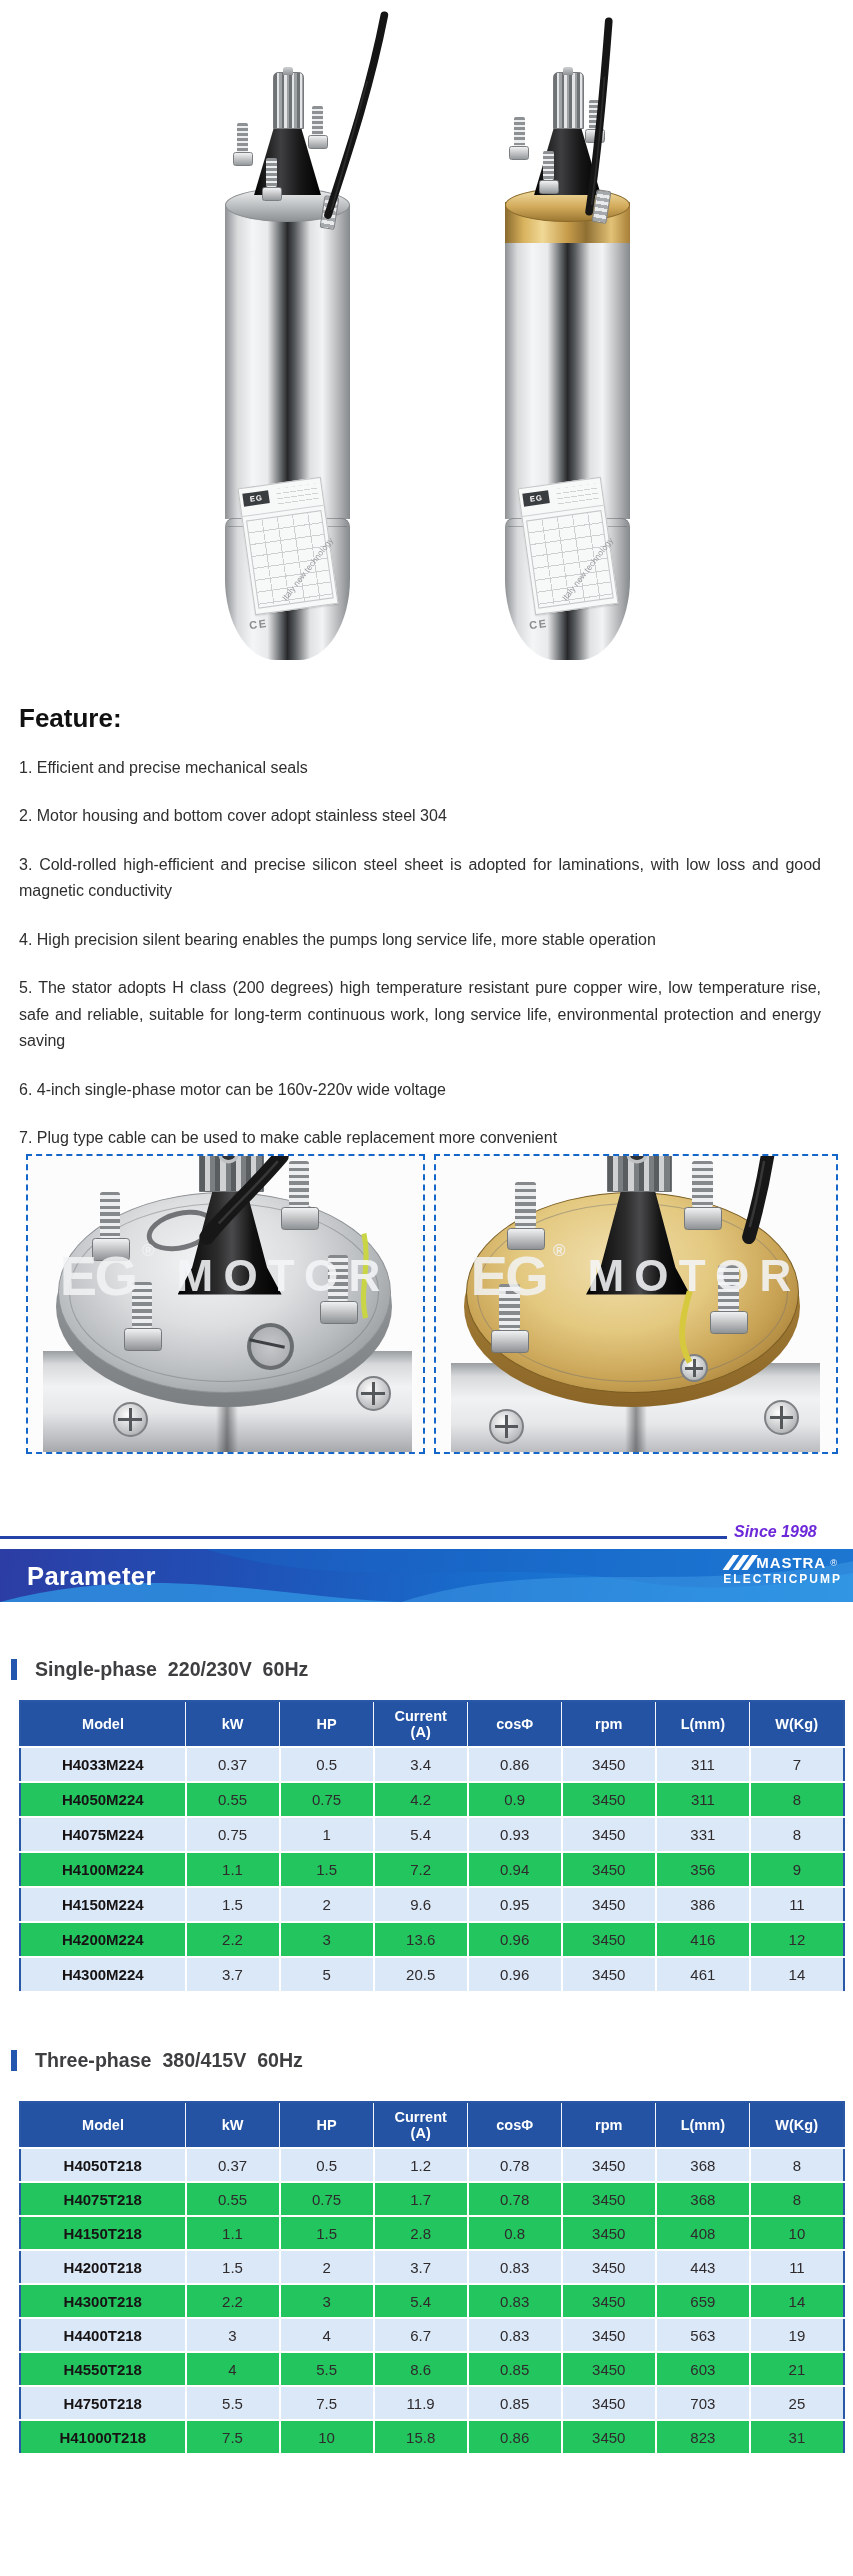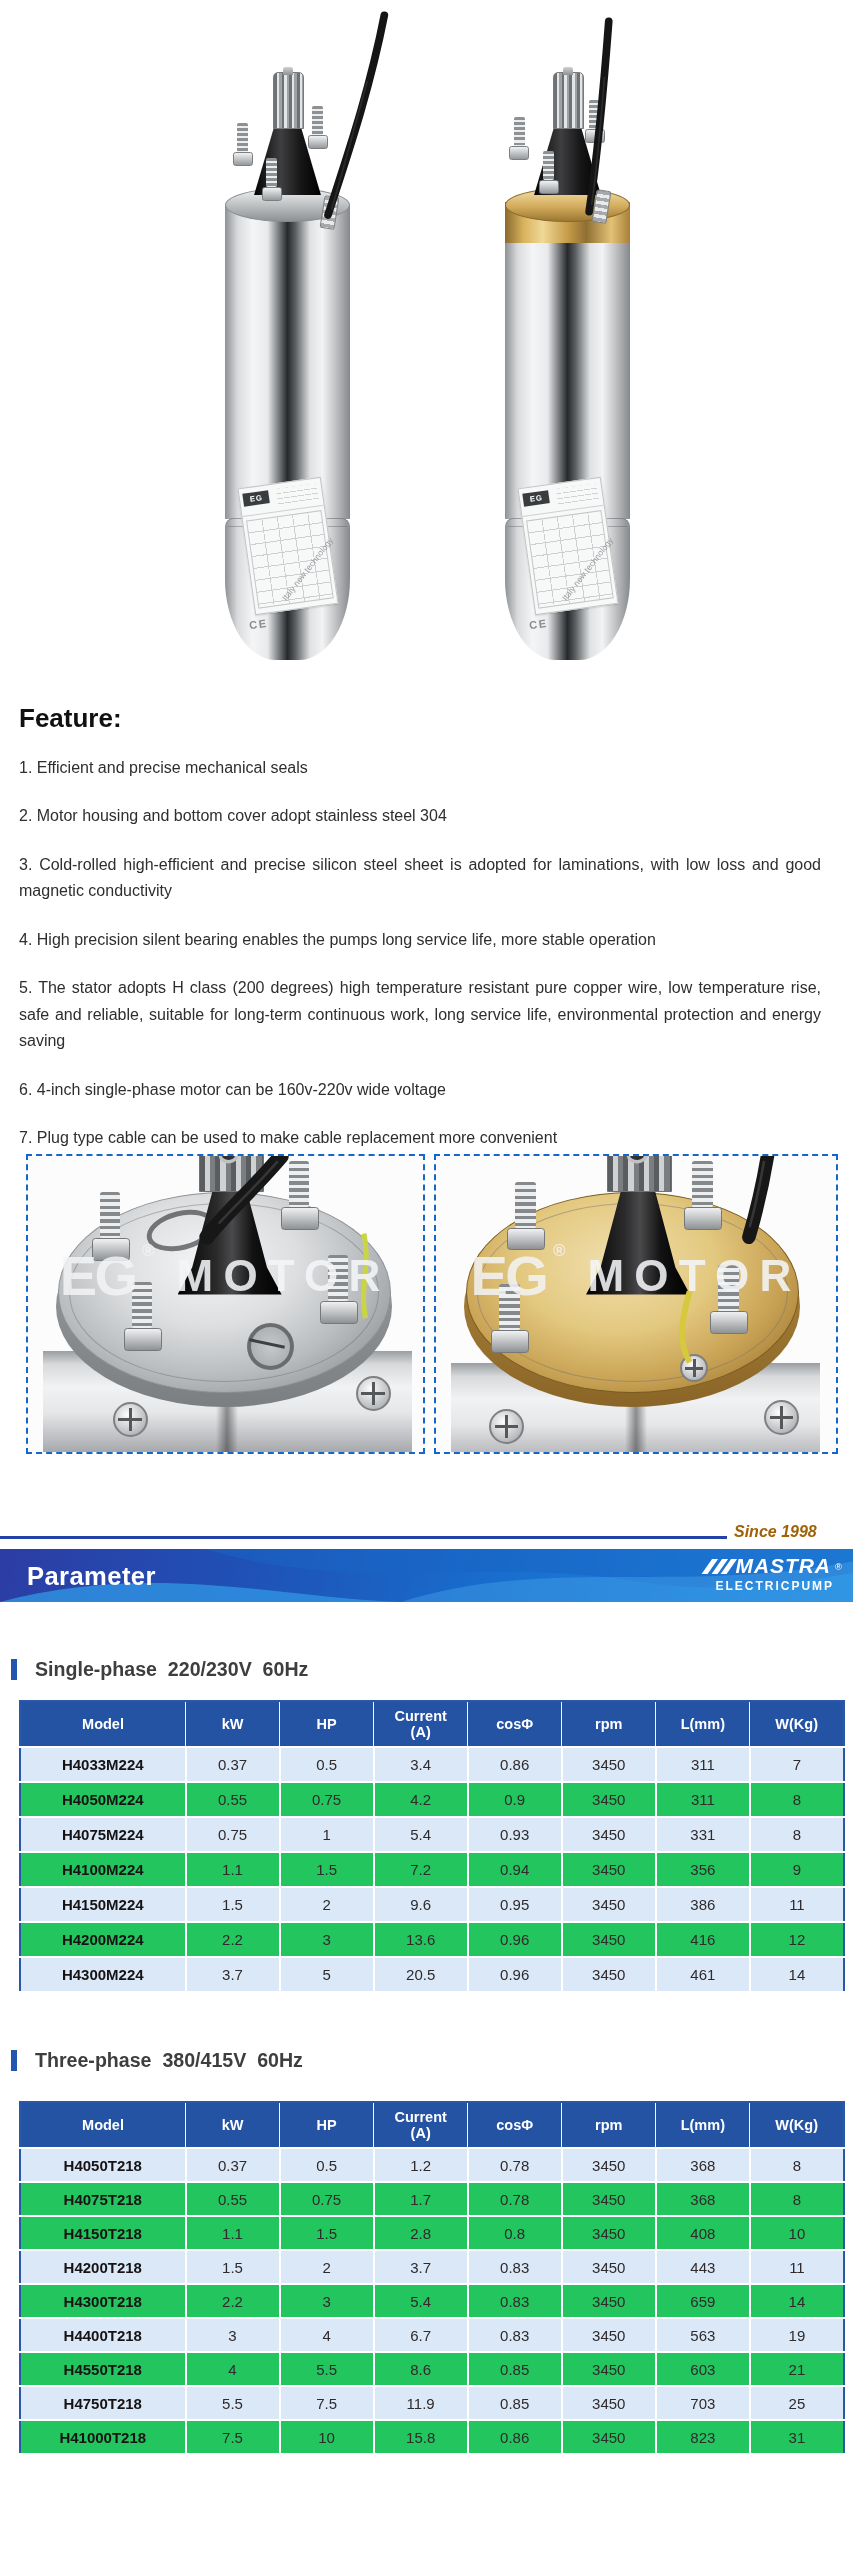--- a/index.html
+++ b/index.html
@@ -100,30 +100,30 @@
   .d-slot::after{content:"";position:absolute;left:-1.7px;top:15.4px;width:36px;height:3.4px;background:#3e4144;transform:rotate(12deg);}
   .d-cablesvg{position:absolute;inset:0;z-index:8;}
   .wm{position:absolute;top:87px;left:0;right:0;z-index:9;display:flex;justify-content:center;align-items:center;
      gap:22px;pointer-events:none;}
   .wm-eg{font-size:56px;font-weight:900;letter-spacing:-2.6px;color:rgba(242,243,245,.85);}
   .wm-reg{font-size:17px;font-weight:bold;color:rgba(242,243,245,.85);align-self:flex-start;margin:-1.7px 0 0 -15.4px;}
   .wm-motor{font-size:44px;font-weight:800;letter-spacing:10.2px;color:rgba(244,245,247,.88);}
 
   
   .since-line{position:absolute;left:0;top:1536px;width:727px;height:2.6px;background:#2343a9;}
-  .since-text{position:absolute;left:734px;top:1523px;font-size:16px;font-weight:bold;font-style:italic;color:#a16207;}
+  .since-text{position:absolute;left:734px;top:1523px;font-size:16px;font-weight:bold;font-style:italic;color:#6d28d9;}
   .banner{position:absolute;left:0;top:1549px;width:854px;height:53px;overflow:hidden;
      background:linear-gradient(100deg,#2c3da4 0%,#2050b5 28%,#186bcb 55%,#1d7fd9 78%,#2290e2 100%);}
   .banner svg{position:absolute;inset:0;width:100%;height:100%;}
   .banner-title{position:absolute;left:27px;top:50%;transform:translateY(-50%);z-index:2;
      font-size:25.6px;font-weight:bold;color:#fff;letter-spacing:0.4px;}
   .logo{position:absolute;right:12px;top:5.1px;z-index:2;color:#fff;text-align:center;}
   .logo-row{display:flex;align-items:center;justify-content:center;gap:1.7px;}
   .logo-stripe{display:inline-block;width:6px;height:14.5px;background:#fff;transform:skewX(-35deg);margin-right:1.7px;}
-  .logo-name{font-size:21px;font-weight:900;font-style:italic;letter-spacing:0.9px;}
+  .logo-name{font-size:15px;font-weight:900;letter-spacing:0.9px;}
   .logo-reg{font-size:9.4px;vertical-align:top;margin-left:2.6px;}
   .logo-sub{font-size:12px;font-weight:bold;letter-spacing:2px;margin-top:0.9px;}
 
   
   .sec-head{position:absolute;left:11px;display:flex;align-items:center;gap:18px;}
   .sec-bar{width:6px;height:21.3px;background:#2356ae;}
   .sec-text{font-size:19.6px;font-weight:bold;color:#3e3e40;white-space:pre;}
   #head-single{top:1658px;}
   #head-three{top:2049px;}
   table.spec{position:absolute;left:19px;width:826px;border-collapse:collapse;table-layout:fixed;

